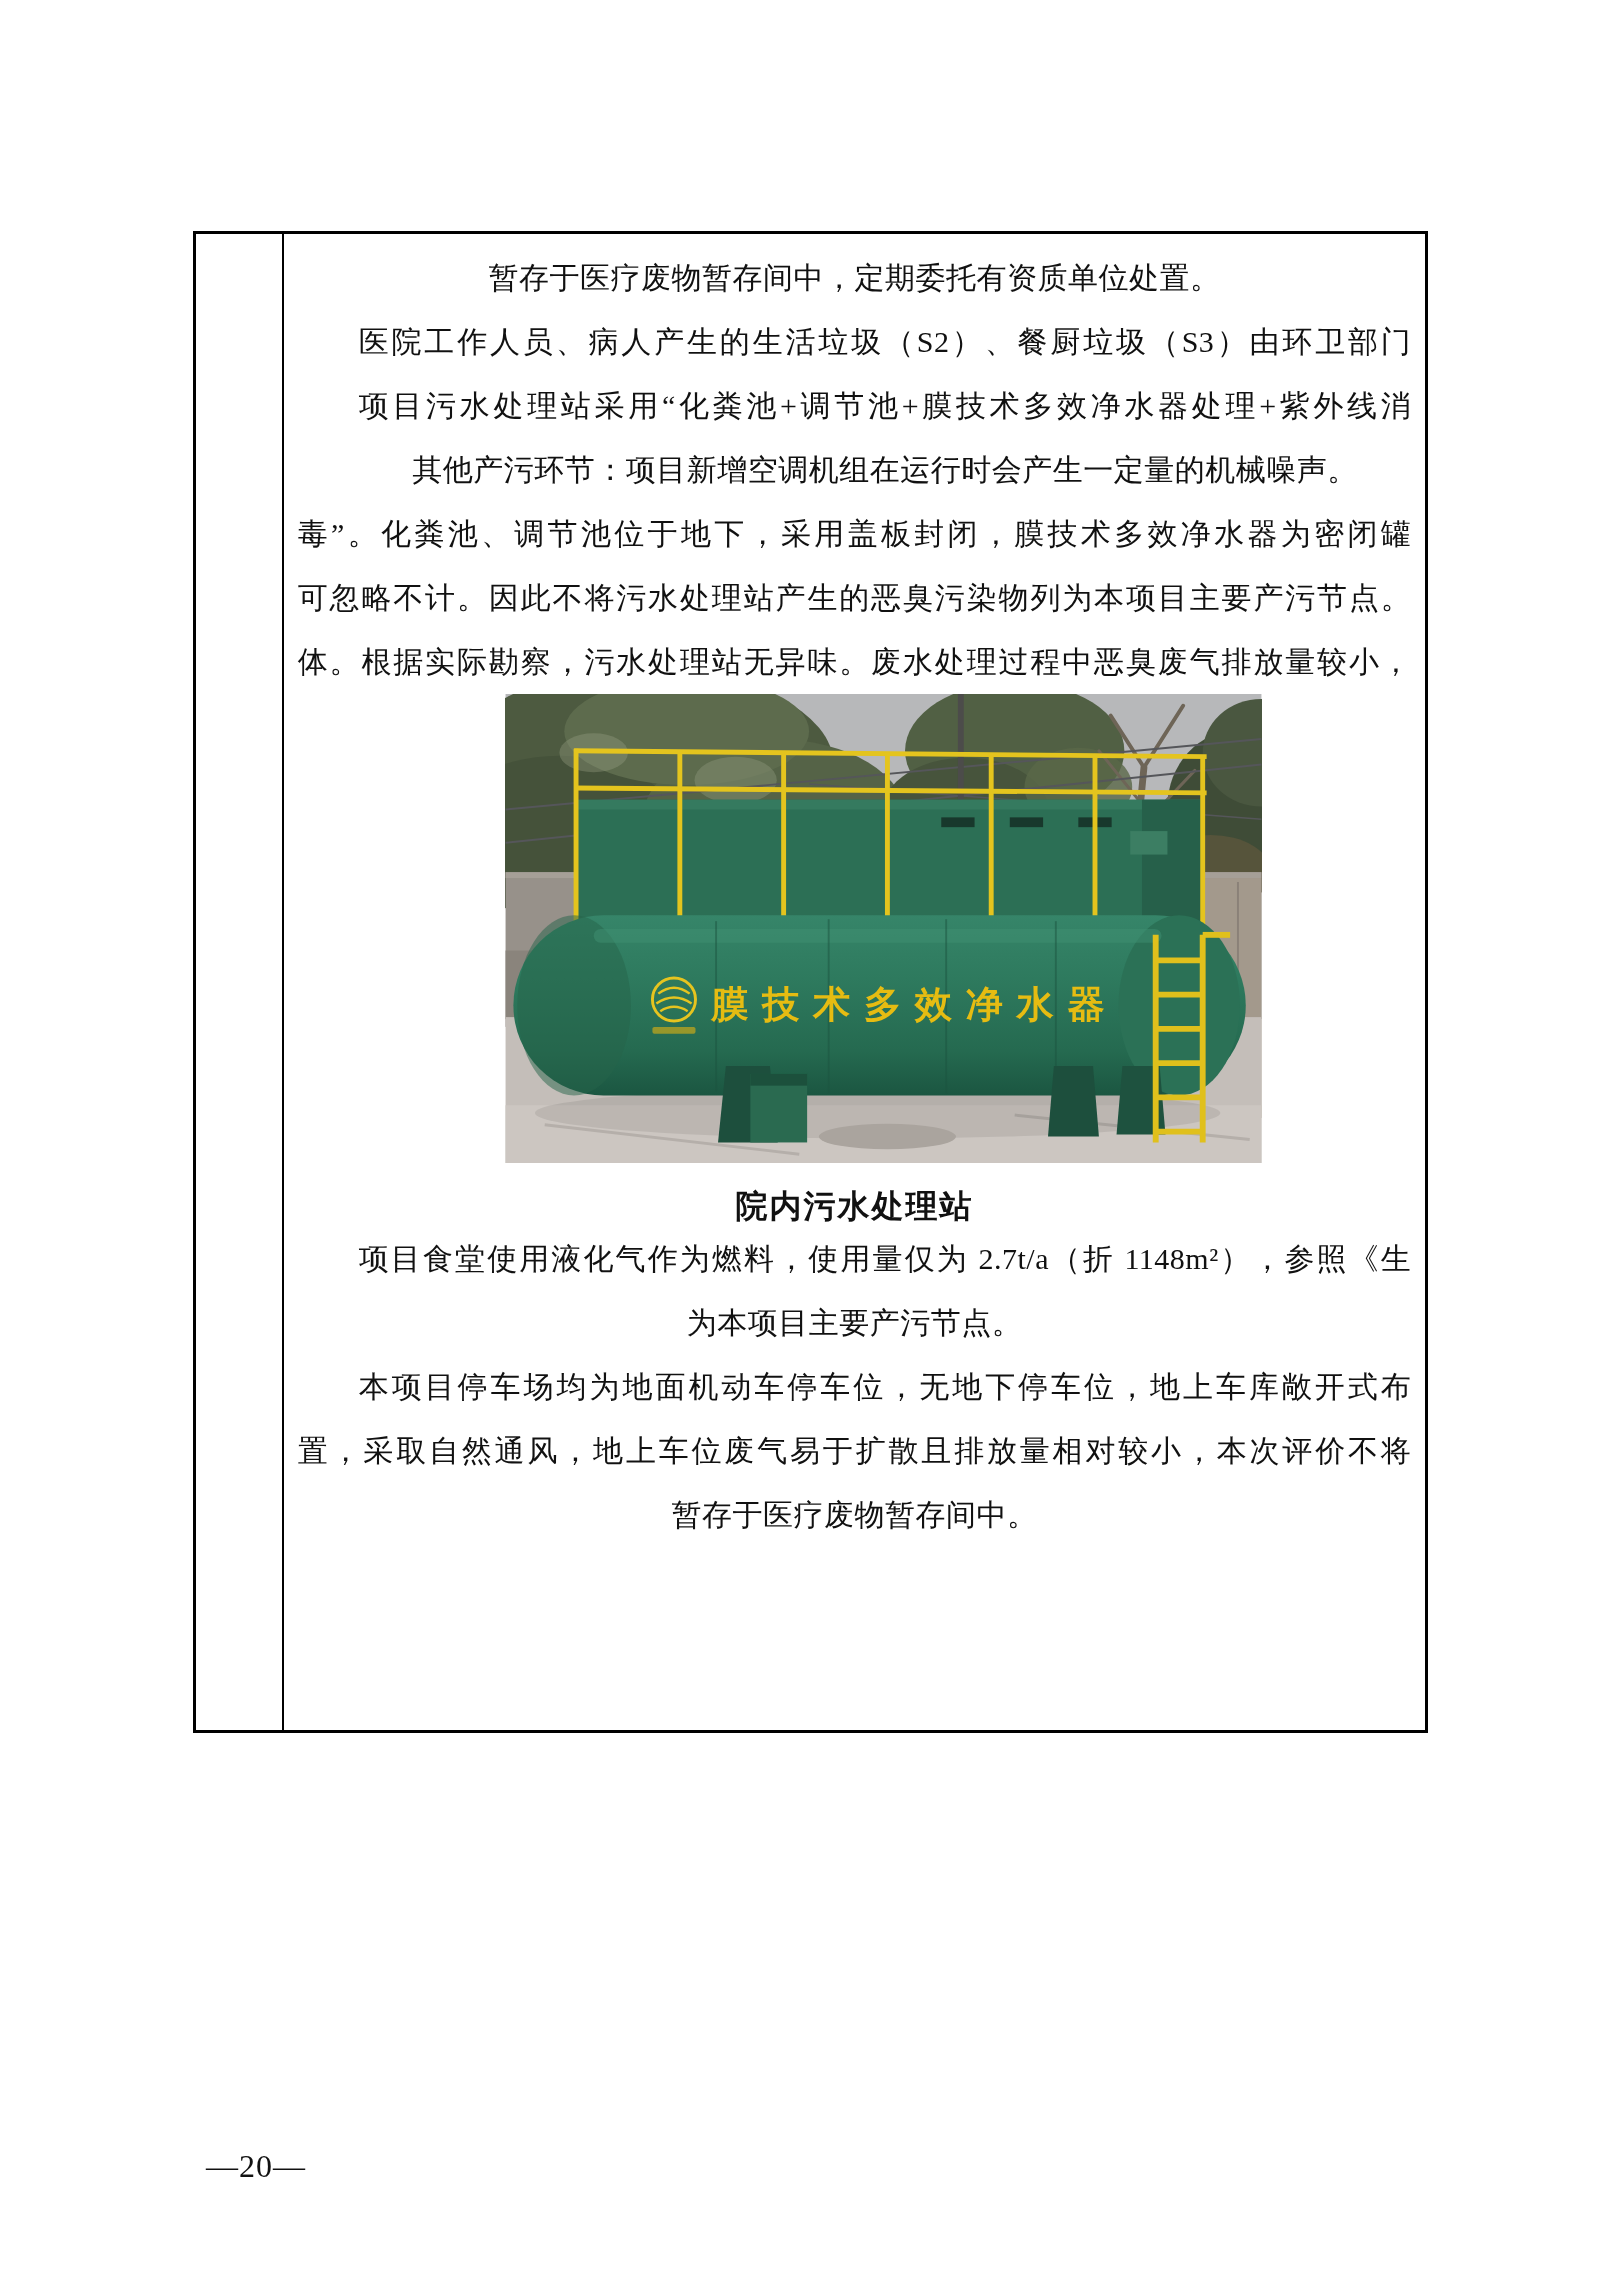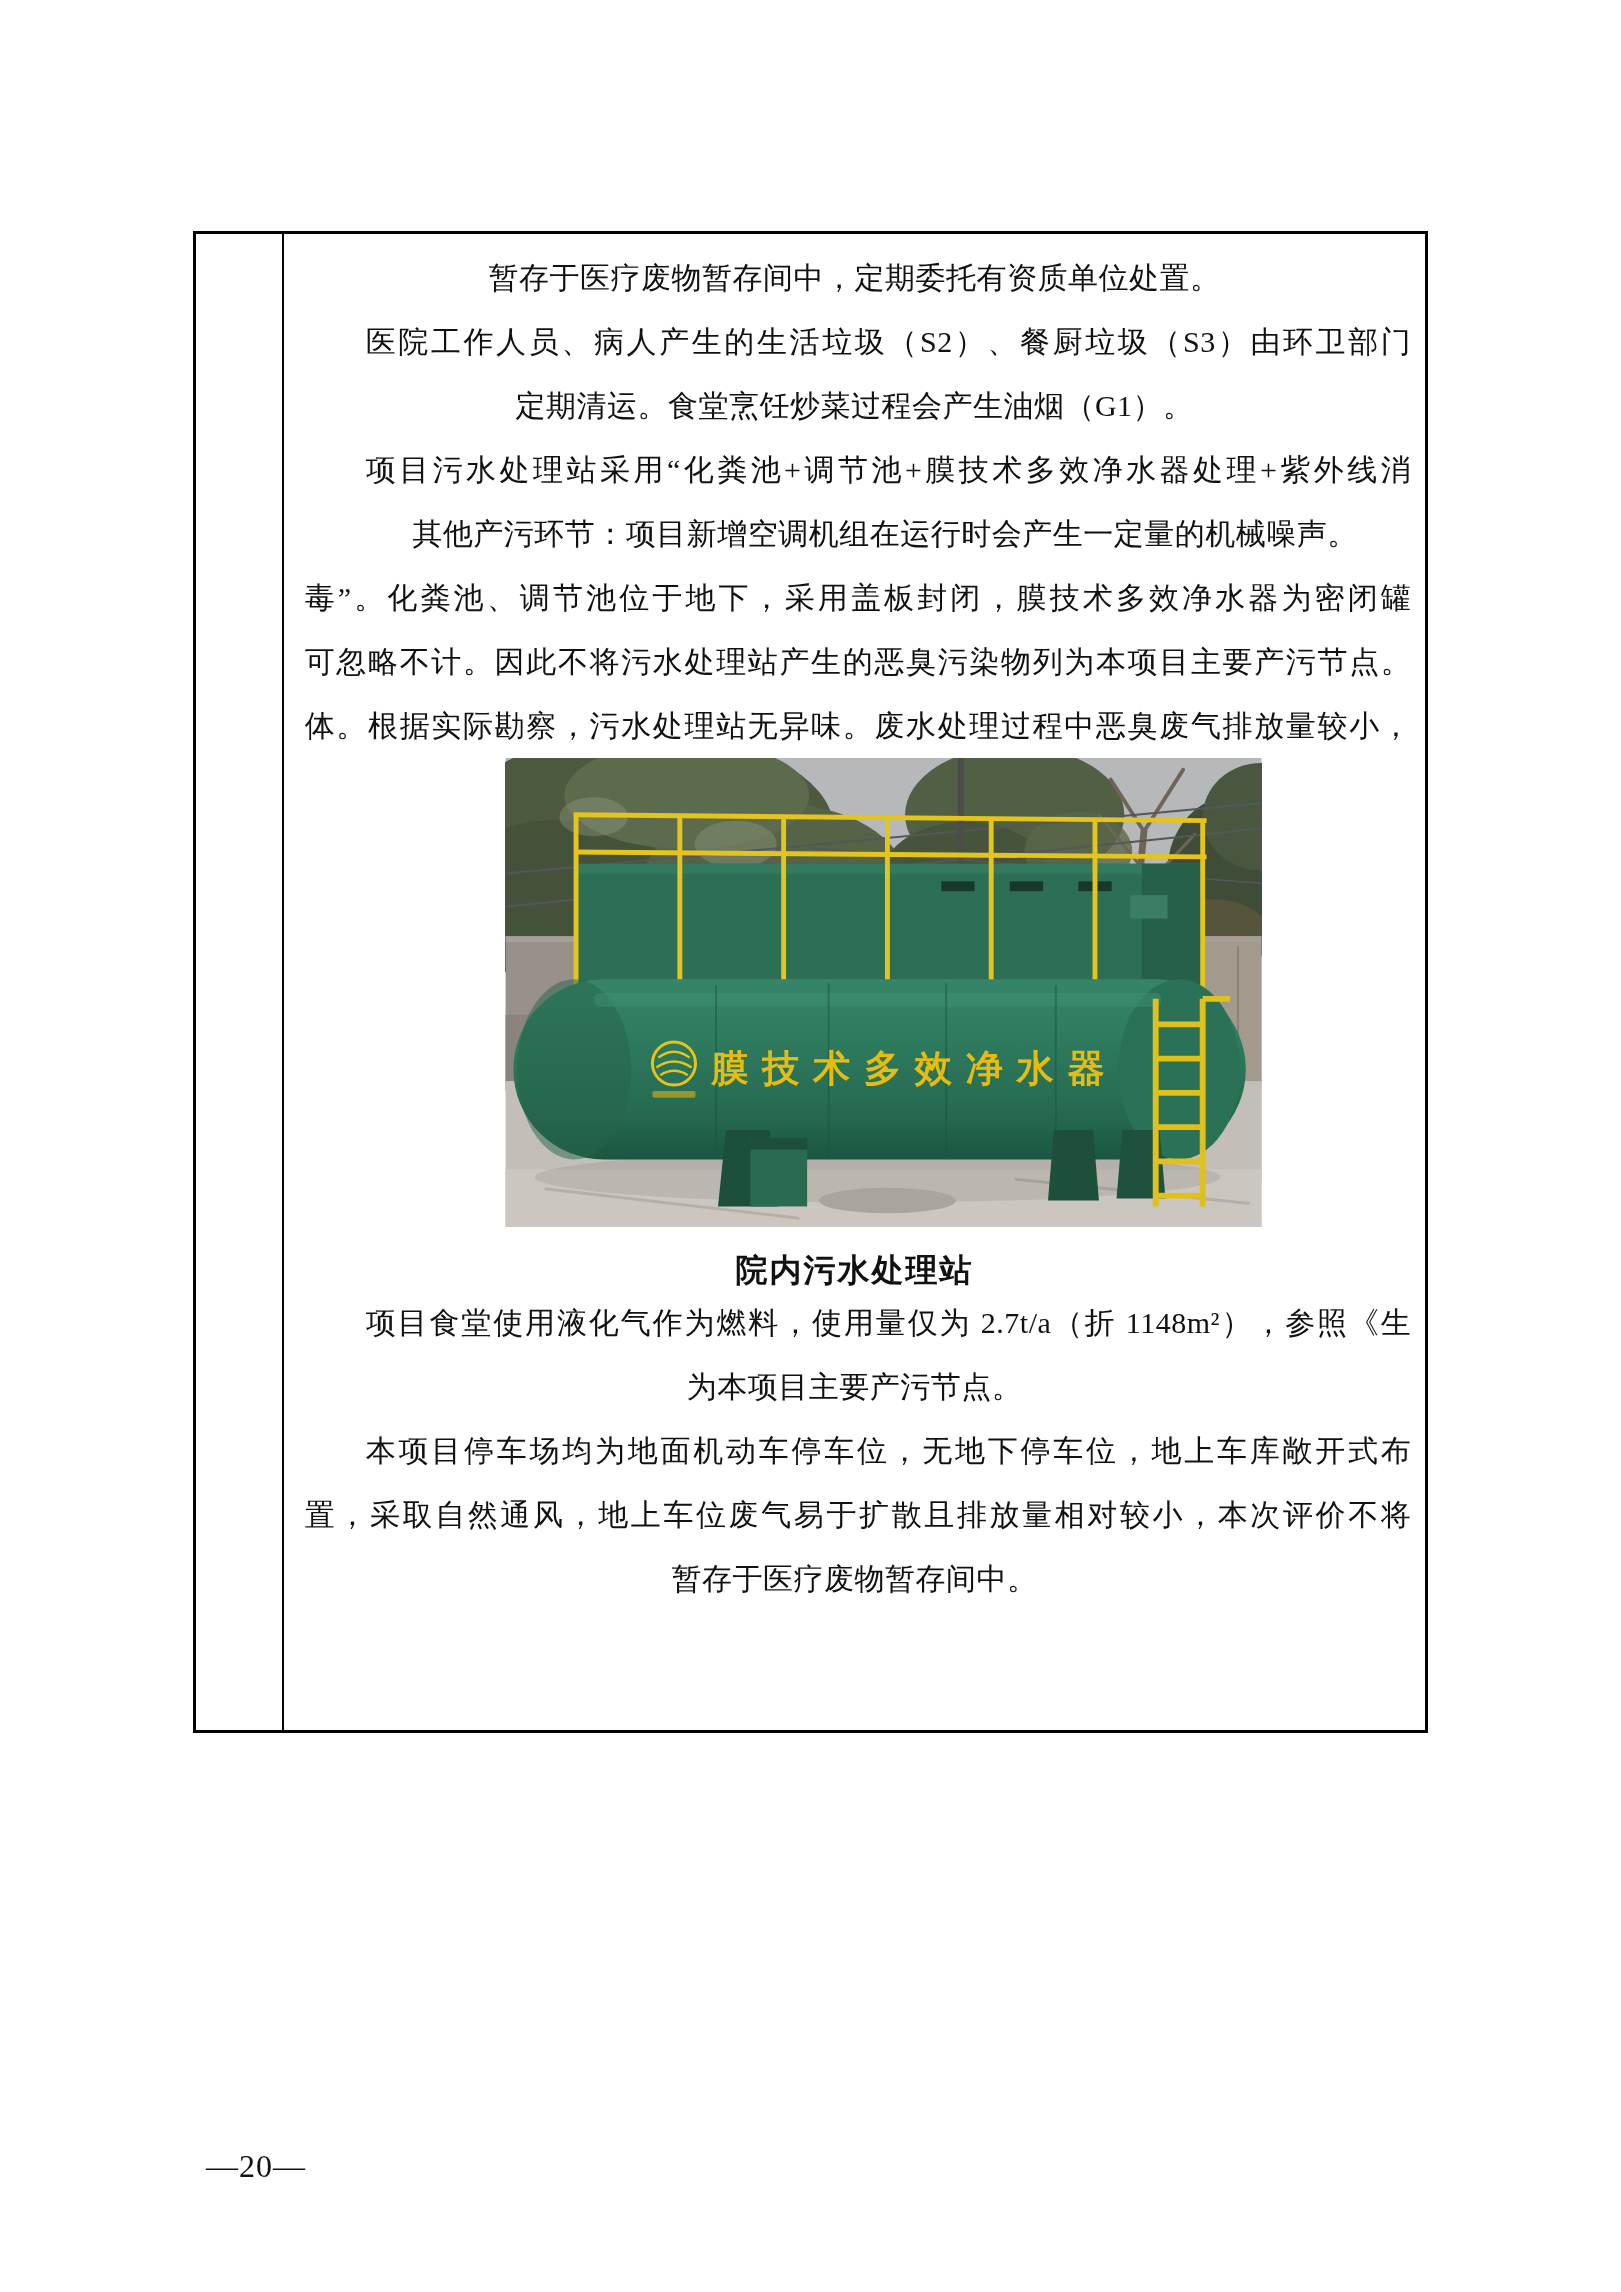--- a/index.html
+++ b/index.html
@@ -14,21 +14,21 @@
   .row-label-cell{
     width:88px;flex:none;border-right:2px solid #000;box-sizing:border-box;
   }
   .content-cell{
     flex:1;box-sizing:border-box;padding:11.8px 13.7px 0 13.7px;overflow:hidden;
   }
   .text-line{
     font-size:30px;line-height:64px;height:64px;white-space:normal;
     text-align:center;letter-spacing:0.5px;
   }
-  .text-line.fill{text-align:justify;text-align-last:justify;margin-left:7px;}
+  .text-line.fill{text-align:justify;text-align-last:justify;}
   .text-line.indent{text-indent:61px;}
   .photo-figure{
     width:757px;height:469px;margin-left:207px;margin-top:0px;
     display:block;overflow:hidden;
   }
   .photo-caption{
     text-align:center;font-weight:bold;font-size:32px;line-height:41px;
     margin-top:23px;letter-spacing:2px;
   }
   .page-number{
@@ -37,21 +37,20 @@
 </style>
 </head>
 <body>
 
 <div class="doc-table">
   <div class="row-label-cell"></div>
   <div class="content-cell">
 
     <div class="text-line">暂存于医疗废物暂存间中，定期委托有资质单位处置。</div>
     <div class="text-line indent fill">医院工作人员、病人产生的生活垃圾（S2）、餐厨垃圾（S3）由环卫部门</div>
-    <div class="text-line">定期清运。食堂烹饪炒菜过程会产生油烟（G1）。</div>
     <div class="text-line indent fill">项目污水处理站采用“化粪池+调节池+膜技术多效净水器处理+紫外线消</div>
     <div class="text-line indent">其他产污环节：项目新增空调机组在运行时会产生一定量的机械噪声。</div>
     <div class="text-line fill">毒”。化粪池、调节池位于地下，采用盖板封闭，膜技术多效净水器为密闭罐</div>
     <div class="text-line fill">可忽略不计。因此不将污水处理站产生的恶臭污染物列为本项目主要产污节点。</div>
     <div class="text-line fill">体。根据实际勘察，污水处理站无异味。废水处理过程中恶臭废气排放量较小，</div>
 
     <svg class="photo-figure" viewBox="0 0 772 479" xmlns="http://www.w3.org/2000/svg">
 
       <rect x="0" y="0" width="772" height="200" fill="#b7b8ba"></rect>
 

